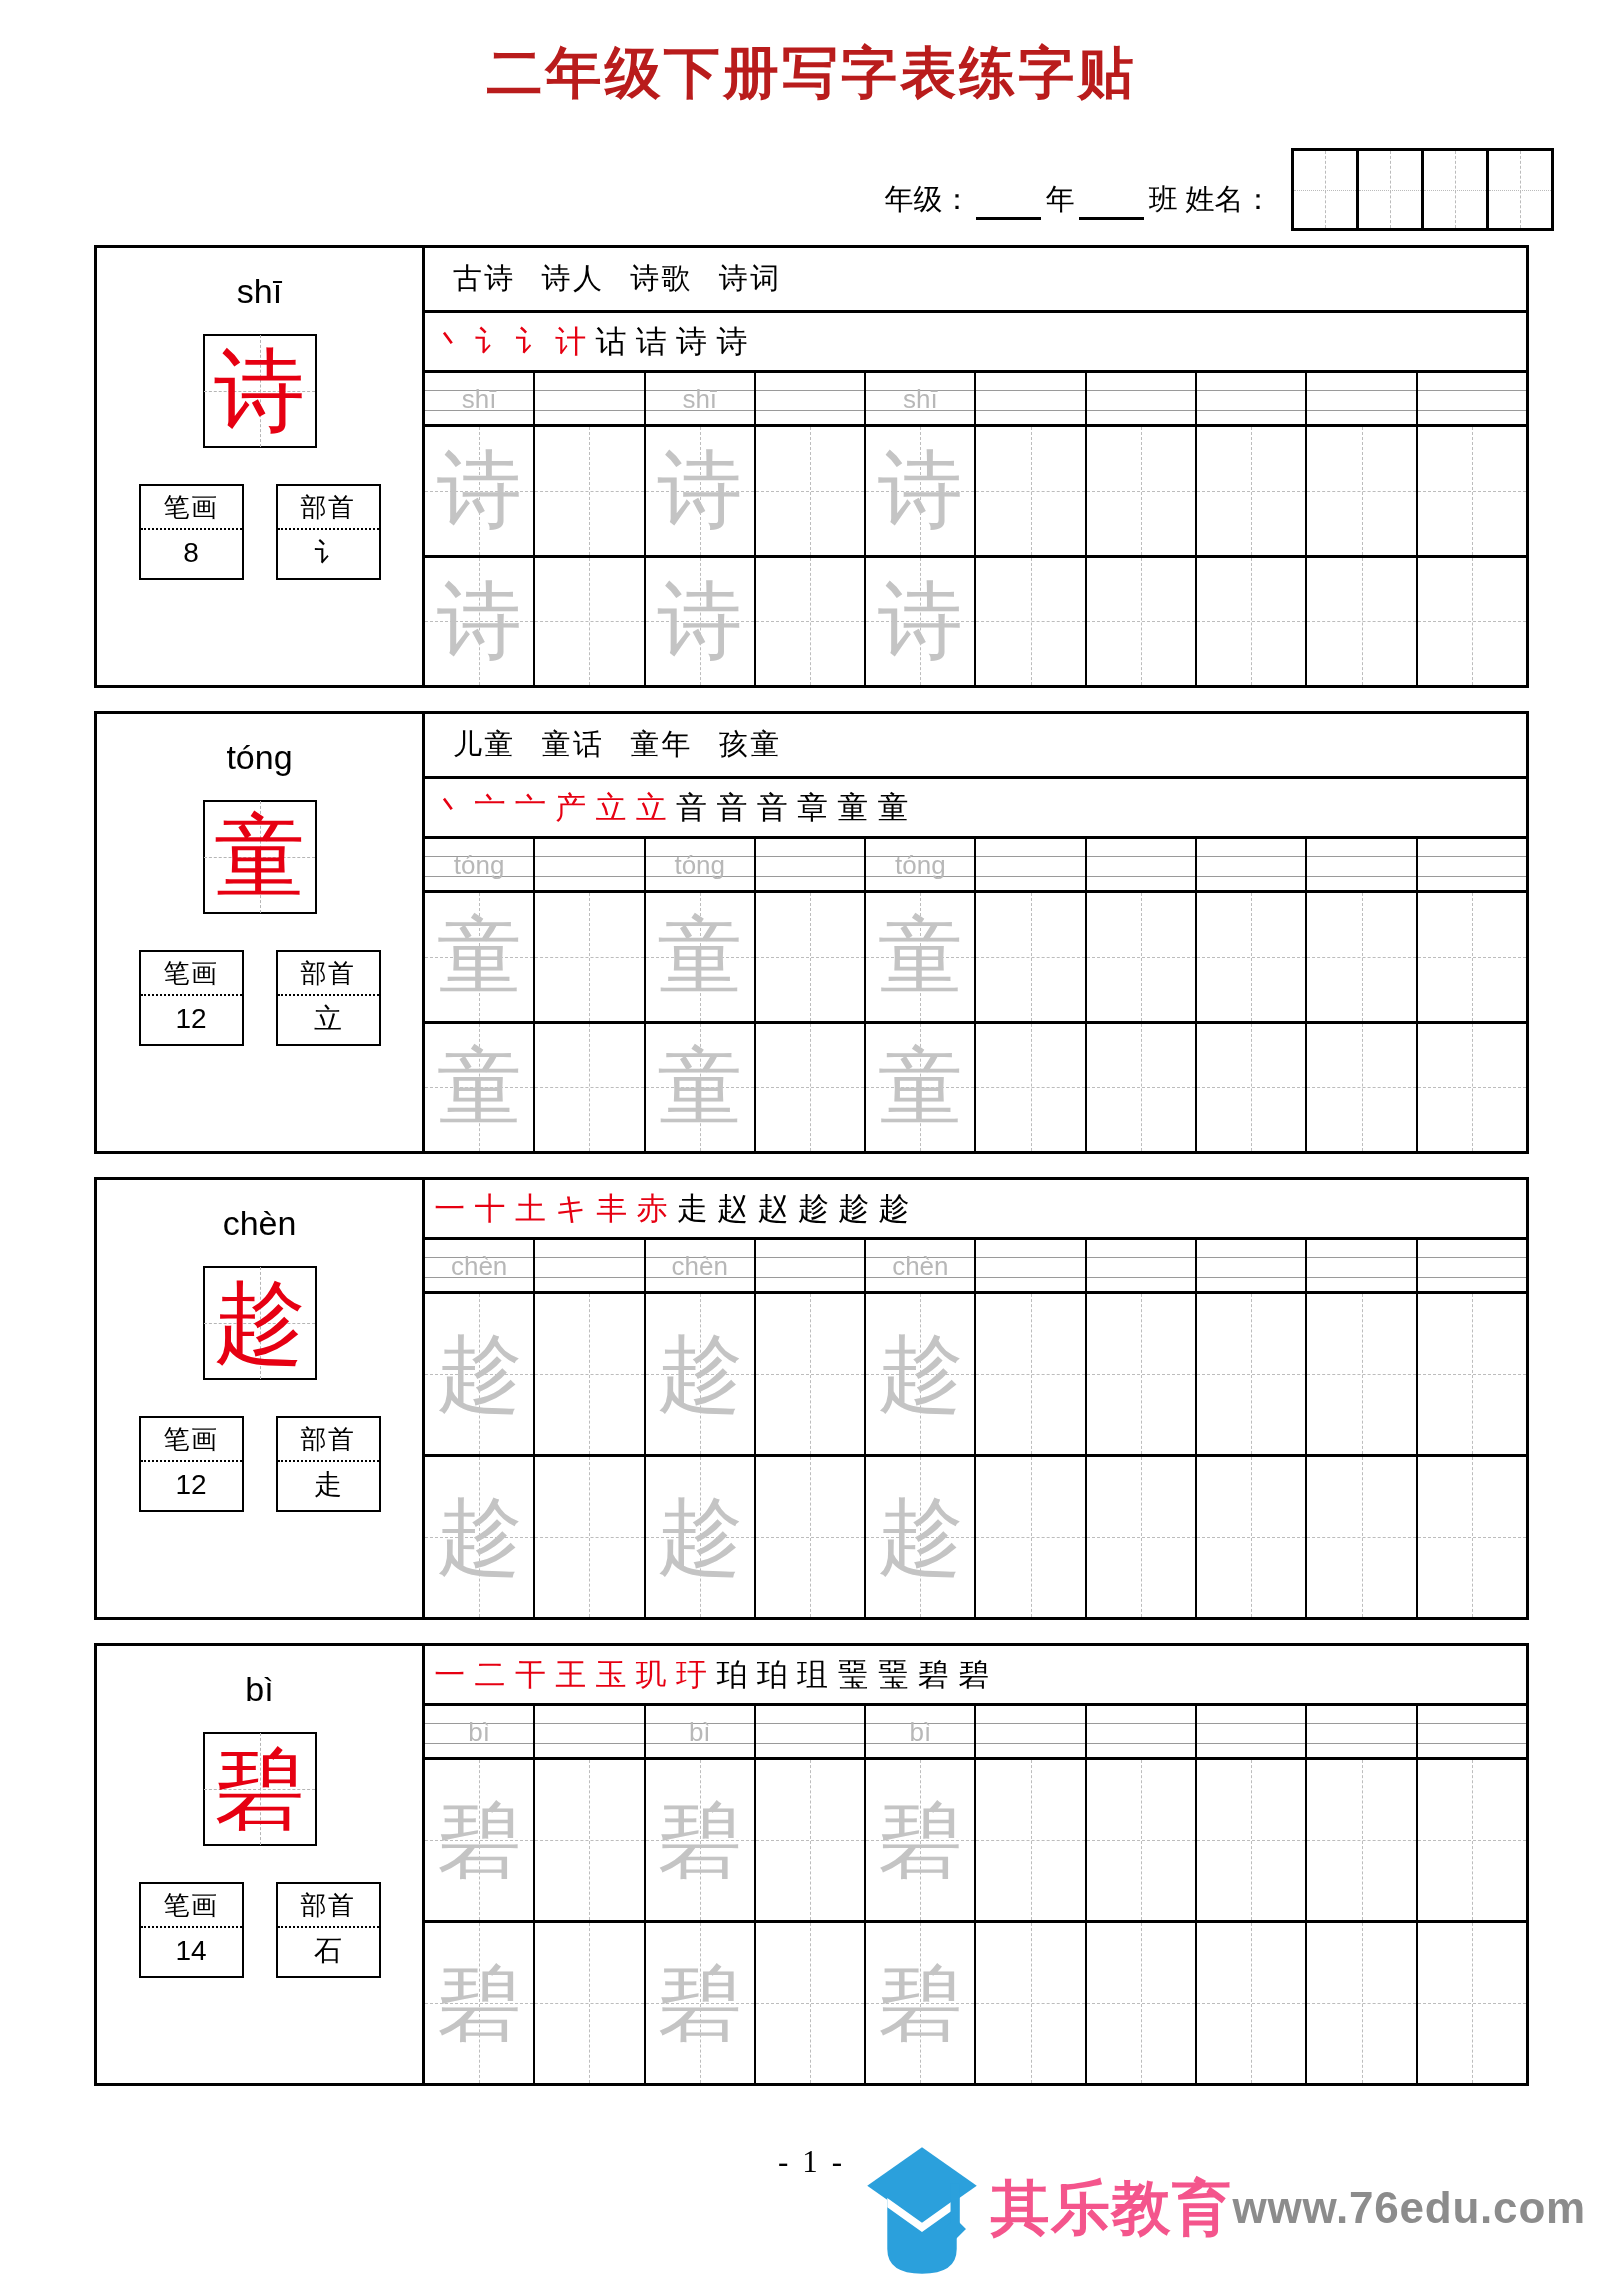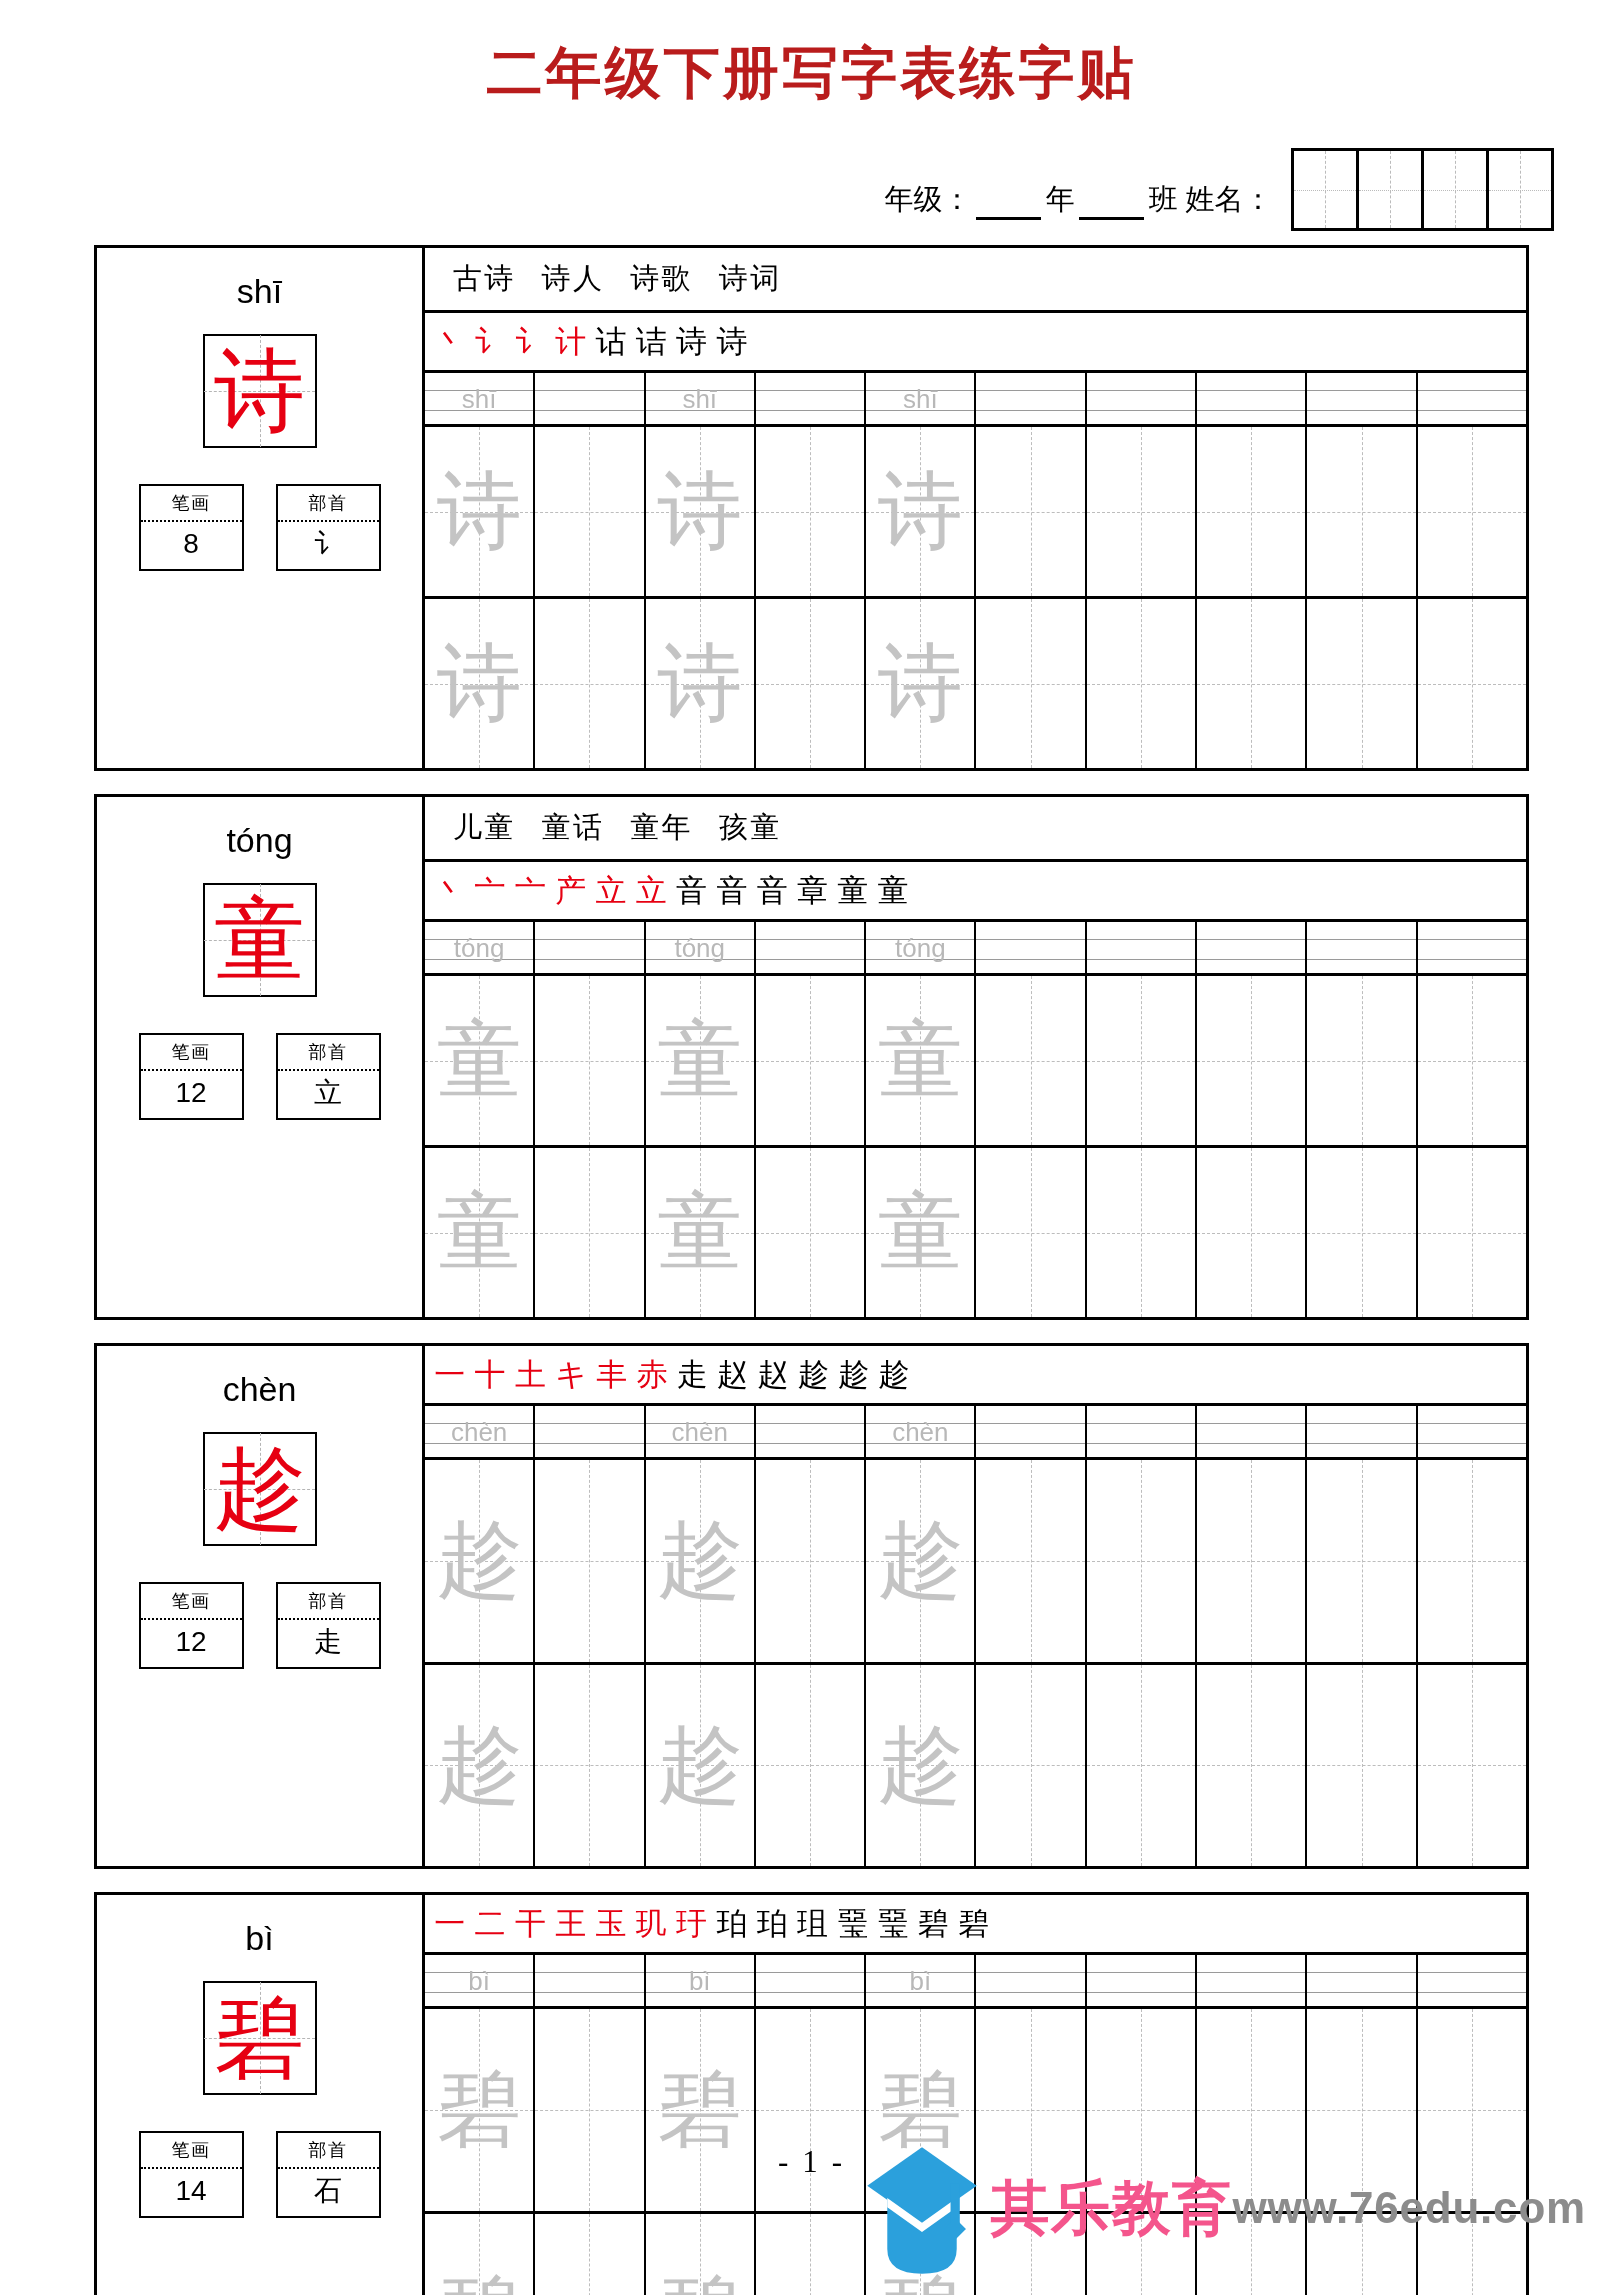--- a/index.html
+++ b/index.html
@@ -83,21 +83,21 @@
 
   
   .blocks {
     margin: 14px 94px 0 94px;
   }
   .char-block {
     display: flex;
     border: 3.1px solid #000;
     margin-bottom: 23px;
     background: #fff;
-    height: 526px;
+    height: 443px;
     box-sizing: border-box;
   }
 
   
   .info-panel {
     width: 328px;
     flex: none;
     border-right: 3.1px solid #000;
     display: flex;
     flex-direction: column;
@@ -153,21 +153,21 @@
     margin-top: 36px;
   }
   .meta-box {
     width: 105px;
     border: 2.3px solid #000;
     box-sizing: border-box;
     text-align: center;
     background: #fff;
   }
   .meta-label {
-    font-size: 18px;
+    font-size: 26px;
     padding: 7.7px 0 6.2px 0;
     border-bottom: 2.3px dotted #000;
     line-height: 1.1;
     letter-spacing: 1.5px;
   }
   .meta-value {
     font-size: 28px;
     padding: 7.7px 0 9.3px 0;
     line-height: 1.1;
     font-family: "Liberation Sans", "DejaVu Sans", sans-serif;

